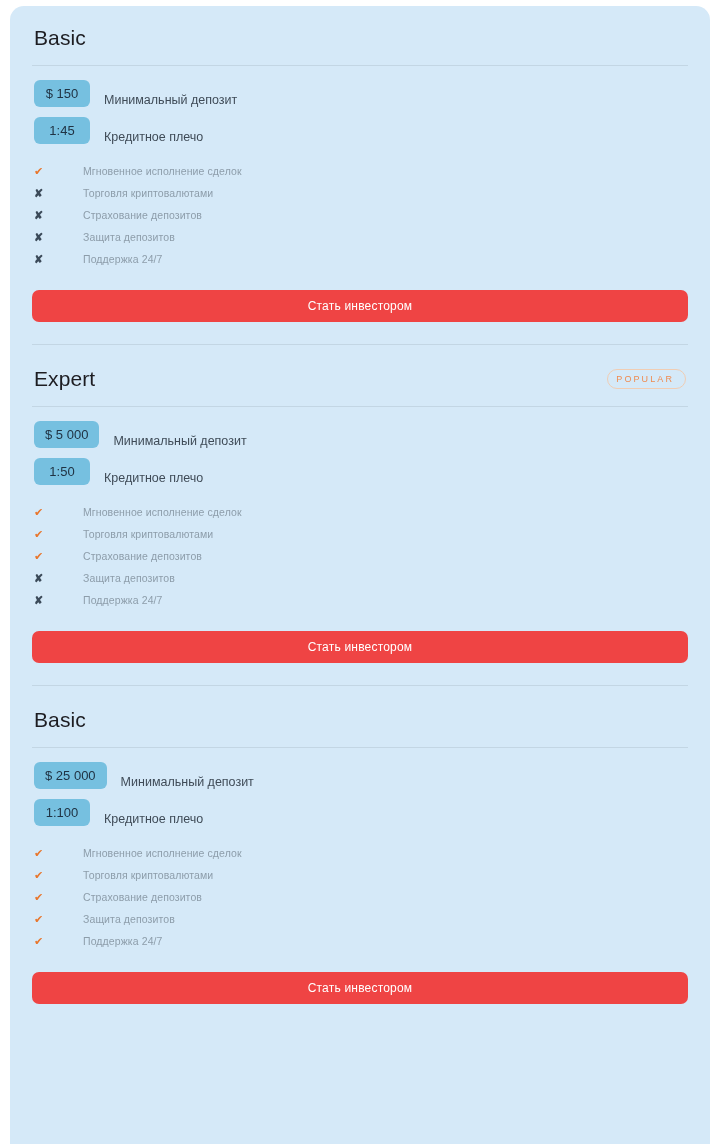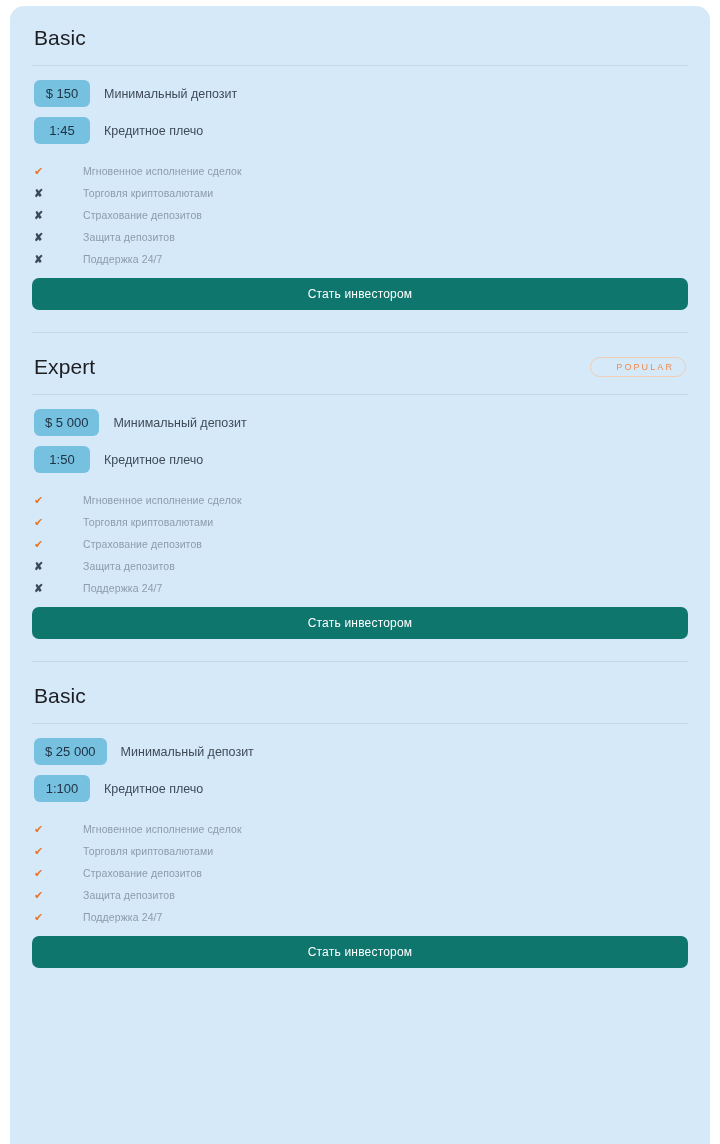--- a/index.html
+++ b/index.html
@@ -47,21 +47,21 @@
     letter-spacing: 0.1px;
     line-height: 1.1;
   }
 
   .badge-popular {
     font-size: 9px;
     letter-spacing: 2.1px;
     color: #ef8b50;
     border: 1px solid #f0cdb4;
     border-radius: 11px;
-    padding: 4px 11px 4px 25px;
+    padding: 4px 11px 4px 8px;
     background: transparent;
     white-space: nowrap;
   }
 
   .rule {
     height: 1px;
     background: #c3d6e4;
     width: 100%;
   }
 
@@ -71,21 +71,21 @@
     color: #7b8b99;
     padding: 20px 2px 0 2px;
     max-width: 664px;
   }
 
   
   .specs { padding: 14px 2px 0 2px; }
 
   .spec-row {
     display: flex;
-    align-items: center;
+    align-items: flex-end;
     margin-bottom: 10px;
   }
 
   .spec-chip {
     background: #76c0e0;
     color: #203344;
     font-size: 13px;
     border-radius: 6px;
     height: 27px;
     min-width: 56px;
@@ -127,29 +127,29 @@
     font-size: 10.5px;
     color: #8d9daa;
     letter-spacing: 0.1px;
     margin-left: 33px;
   }
 
   
   .cta {
     display: block;
     width: 100%;
-    background: #0f766e;
+    background: #ef4444;
     color: #ffffff;
     border: none;
     border-radius: 7px;
     height: 32px;
     font-size: 12px;
     font-family: "Liberation Sans", sans-serif;
     cursor: pointer;
-    margin-top: 8px;
+    margin-top: 20px;
     letter-spacing: 0.2px;
   }
 
   .plan-sep {
     height: 1px;
     background: #c3d6e4;
     width: 100%;
     margin-top: 22px;
   }
 </style>

